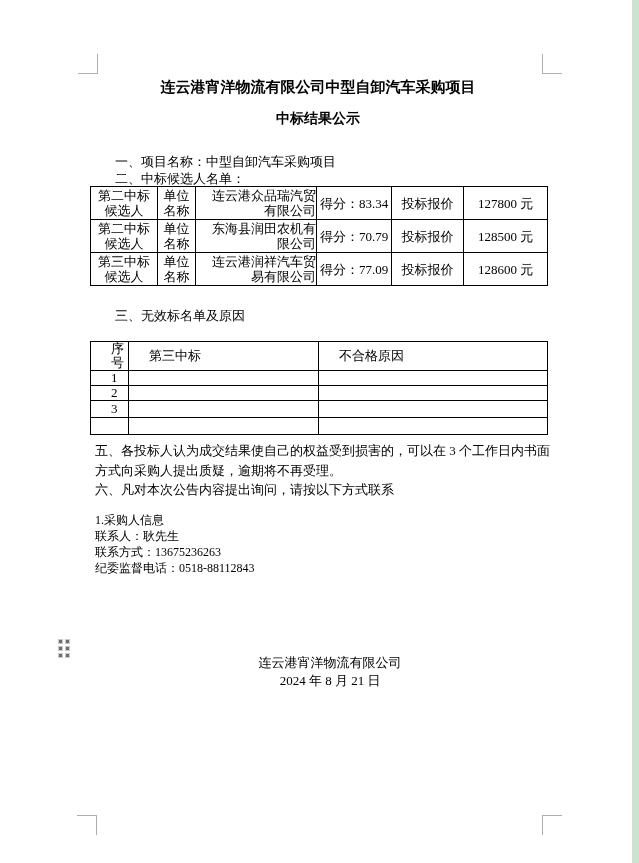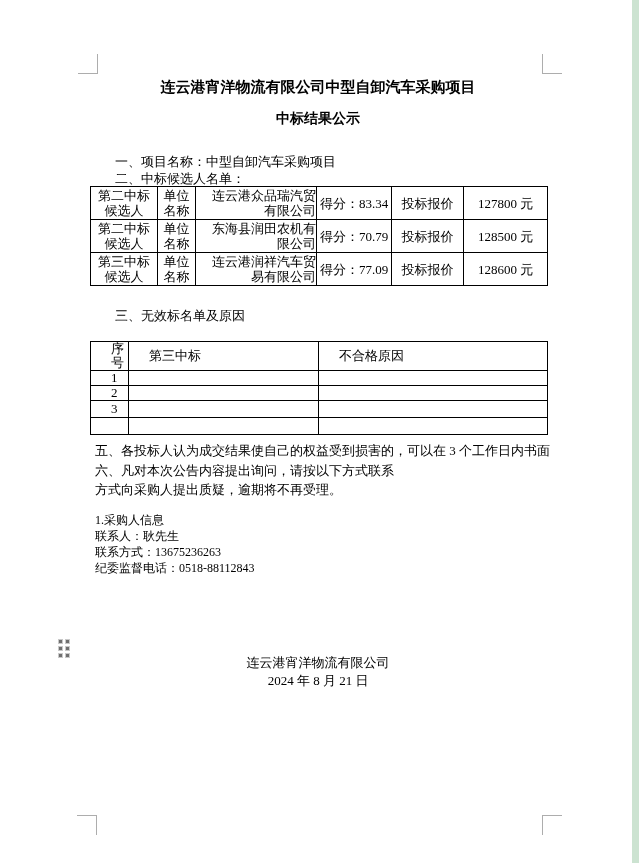--- a/index.html
+++ b/index.html
@@ -33,21 +33,21 @@
   .invalid td{text-align:left;padding-left:20px;line-height:14px;vertical-align:middle;}
   .invalid tr.hdr{height:15px;} .invalid tr.r1,.invalid tr.r2{height:15px;}
   .invalid tr.r3,.invalid tr.r4{height:17px;}
   .block45{position:absolute;left:95px;top:441px;width:460px;font-size:13px;}
   .block45 div{line-height:19.5px;white-space:nowrap;}
   .contact{position:absolute;left:95px;top:512px;width:460px;font-size:12px;}
   .contact div{line-height:16px;white-space:nowrap;}
   .dots{position:absolute;left:59px;top:640px;display:grid;
         grid-template-columns:3px 3px;grid-auto-rows:3px;column-gap:4px;row-gap:4px;}
   .dots i{display:block;width:3px;height:3px;background:#6f6f6f;outline:1px solid #c9c9c9;}
-  .signature{position:absolute;left:90px;top:654px;width:456px;text-align:center;
+  .signature{position:absolute;left:102px;top:654px;width:456px;text-align:center;
              font-size:13px;}
   .signature div{line-height:18px;}
 </style>
 </head>
 <body>
 
 <div class="page">
 
   <div class="edge-strip"></div>
 
@@ -140,22 +140,22 @@
       <tr class="r4">
         <td></td>
         <td></td>
         <td></td>
       </tr>
     </tbody>
   </table>
 
   <div class="block45">
     <div>五、各投标人认为成交结果使自己的权益受到损害的，可以在 3 个工作日内书面</div>
+    <div>方式向采购人提出质疑，逾期将不再受理。</div>
     <div>六、凡对本次公告内容提出询问，请按以下方式联系</div>
-    <div>方式向采购人提出质疑，逾期将不再受理。</div>
   </div>
 
   <div class="contact">
     <div>1.采购人信息</div>
     <div>联系人：耿先生</div>
     <div>联系方式：13675236263</div>
     <div>纪委监督电话：0518-88112843</div>
   </div>
 
   <div class="dots">

